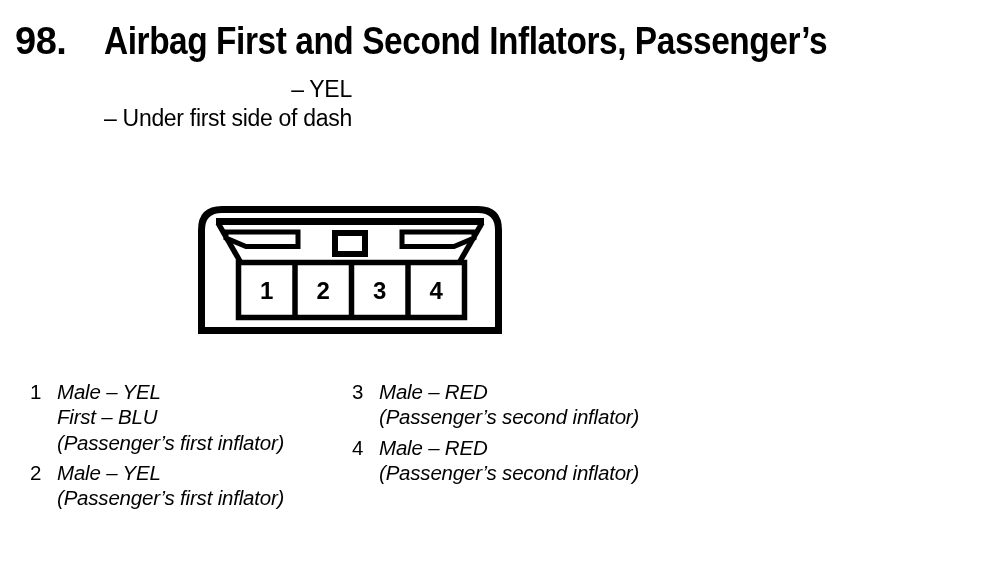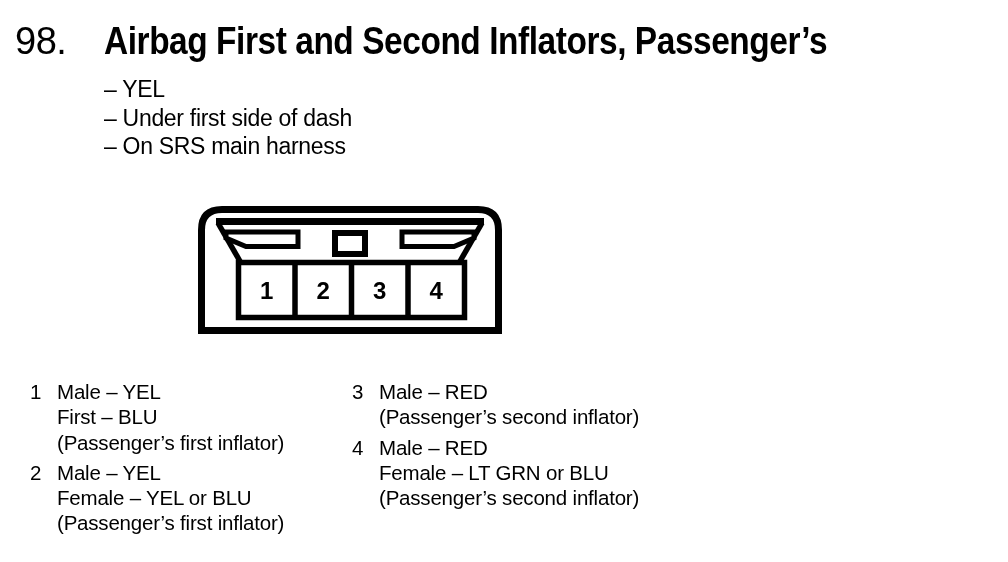--- a/index.html
+++ b/index.html
@@ -12,21 +12,21 @@
     font-family: "Liberation Sans", "DejaVu Sans", sans-serif;
     overflow: hidden;
   }
 
   
   .item-no {
     position: absolute;
     left: 15px;
     top: 22px;
     font-size: 38px;
-    font-weight: 400;
+    font-weight: 700;
     line-height: 1;
     letter-spacing: -0.5px;
     white-space: nowrap;
     text-align: right;
   }
   .page-title {
     position: absolute;
     left: 104px;
     top: 22px;
     font-size: 38px;
@@ -40,21 +40,21 @@
 
   
   .notes {
     position: absolute;
     left: 104px;
     top: 75px;
     font-size: 23px;
     line-height: 28.5px;
     letter-spacing: -0.3px;
   }
-  .note-line { white-space: nowrap; }
+  .note-line { white-space: nowrap; text-align: right; }
 
   
   .connector {
     position: absolute;
     left: 198px;
     top: 206px;
     width: 304px;
     height: 128px;
   }
   .connector .stroke { fill: none; stroke: #000000; }
@@ -72,34 +72,33 @@
     position: absolute;
     top: 379px;
     font-size: 20.5px;
     line-height: 25.3px;
     letter-spacing: -0.2px;
   }
   .legend-col.left  { left: 30px; }
   .legend-col.right { left: 352px; }
   .legend-item { display: flex; align-items: flex-start; margin-bottom: 5px; }
   .pin-no { flex: 0 0 27px; }
-  .pin-lines div { white-space: nowrap; }
+  .pin-lines div { white-space: nowrap; font-style: italic; }
 </style>
 </head>
 <body>
 
 <div class="page">
 
   <span class="item-no">98.</span>
   <span class="page-title">Airbag First and Second Inflators, Passenger’s</span>
 
   <div class="notes">
     <div class="note-line">– YEL</div>
     <div class="note-line">– Under first side of dash</div>
-    <div class="note-line">– On SRS main harness</div>
   </div>
 
   <svg class="connector" viewBox="0 0 304 128" xmlns="http://www.w3.org/2000/svg">
 
     <path class="filled" stroke-width="7" d="M24 3.5 H280 Q300.5 3.5 300.5 24 V124.5 H3.5 V24 Q3.5 3.5 24 3.5 Z"></path>
 
     <line class="stroke" stroke-width="7" x1="18" y1="15.5" x2="286" y2="15.5"></line>
     <line class="stroke" stroke-width="5.5" x1="20" y1="17" x2="43" y2="57"></line>
     <line class="stroke" stroke-width="5.5" x1="284" y1="17" x2="261" y2="57"></line>
 
@@ -124,37 +123,35 @@
       <div class="pin-lines">
         <div>Male – YEL</div>
         <div>First – BLU</div>
         <div>(Passenger’s first inflator)</div>
       </div>
     </div>
     <div class="legend-item">
       <span class="pin-no">2</span>
       <div class="pin-lines">
         <div>Male – YEL</div>
-        <div>Female – YEL or BLU</div>
         <div>(Passenger’s first inflator)</div>
       </div>
     </div>
   </div>
 
   <div class="legend-col right">
     <div class="legend-item">
       <span class="pin-no">3</span>
       <div class="pin-lines">
         <div>Male – RED</div>
         <div>(Passenger’s second inflator)</div>
       </div>
     </div>
     <div class="legend-item">
       <span class="pin-no">4</span>
       <div class="pin-lines">
         <div>Male – RED</div>
-        <div>Female – LT GRN or BLU</div>
         <div>(Passenger’s second inflator)</div>
       </div>
     </div>
   </div>
 
 </div>
 
 </body></html>

